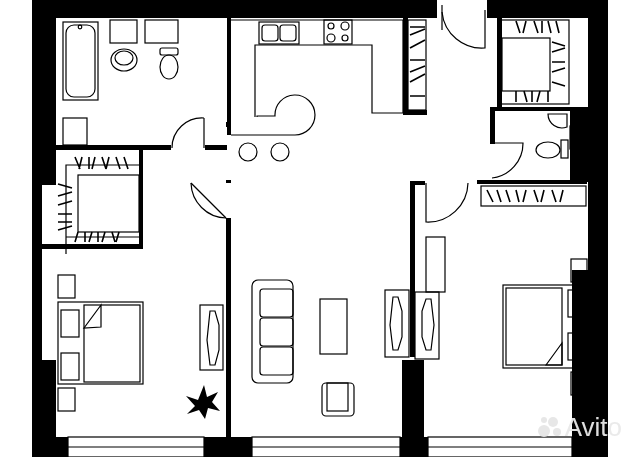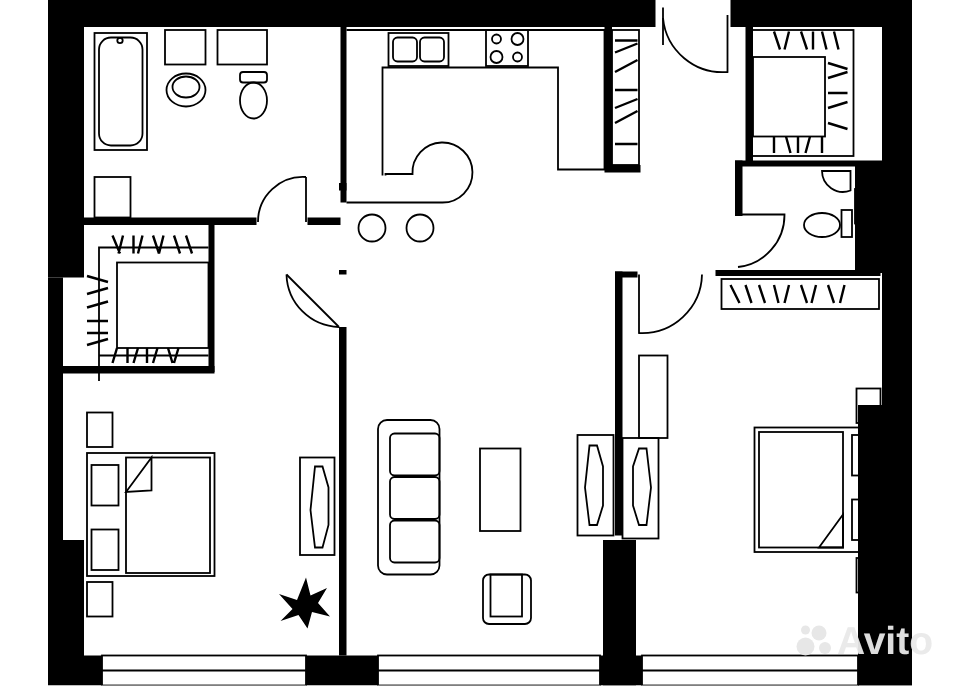--- a/index.html
+++ b/index.html
@@ -1,18 +1,18 @@
 <!DOCTYPE html>
 <html><head>
 <meta charset="utf-8">
 <style>
   html,body{margin:0;padding:0;background:#fff;}
   body{width:640px;height:457px;overflow:hidden;position:relative;font-family:"Liberation Sans",sans-serif;}
   #plan{position:absolute;left:0;top:0;width:640px;height:457px;}
-  .wm{position:absolute;right:18px;bottom:14px;color:#e9e9e9;font-size:26px;font-weight:bold;letter-spacing:0px;opacity:.95;}
+  .wm{position:absolute;right:18px;bottom:14px;color:#e9e9e9;font-size:26px;font-weight:normal;letter-spacing:0px;opacity:.95;}
   .wm .dots{position:absolute;left:-28px;top:4px;width:26px;height:22px;}
 </style>
 </head>
 <body>
 
 <svg id="plan" viewBox="0 0 640 457" xmlns="http://www.w3.org/2000/svg">
   <g fill="#000">
 
     <rect x="32" y="0" width="405" height="18"></rect>
     <rect x="487" y="0" width="101" height="18"></rect>

